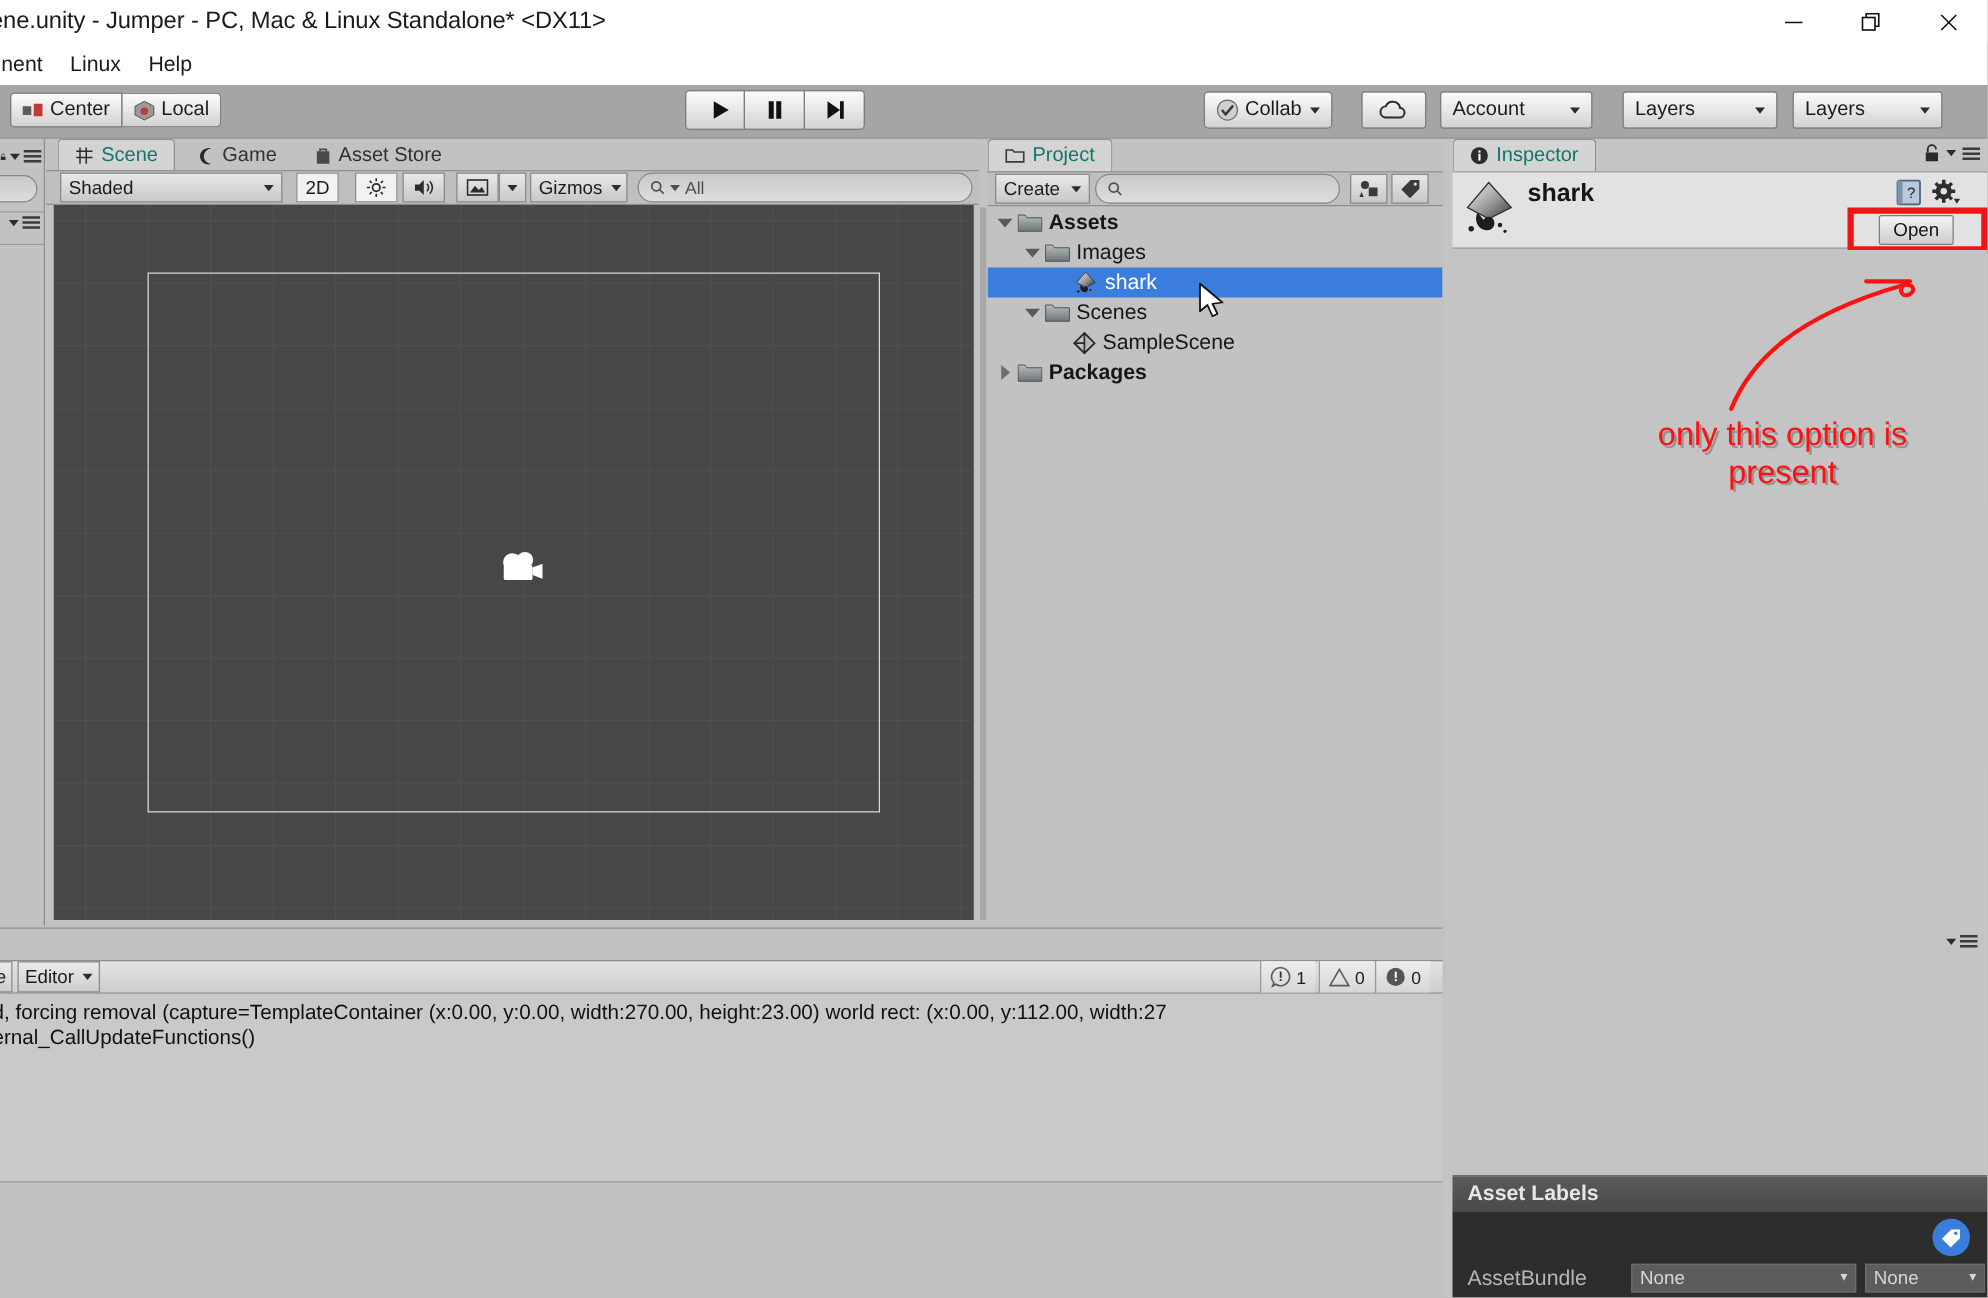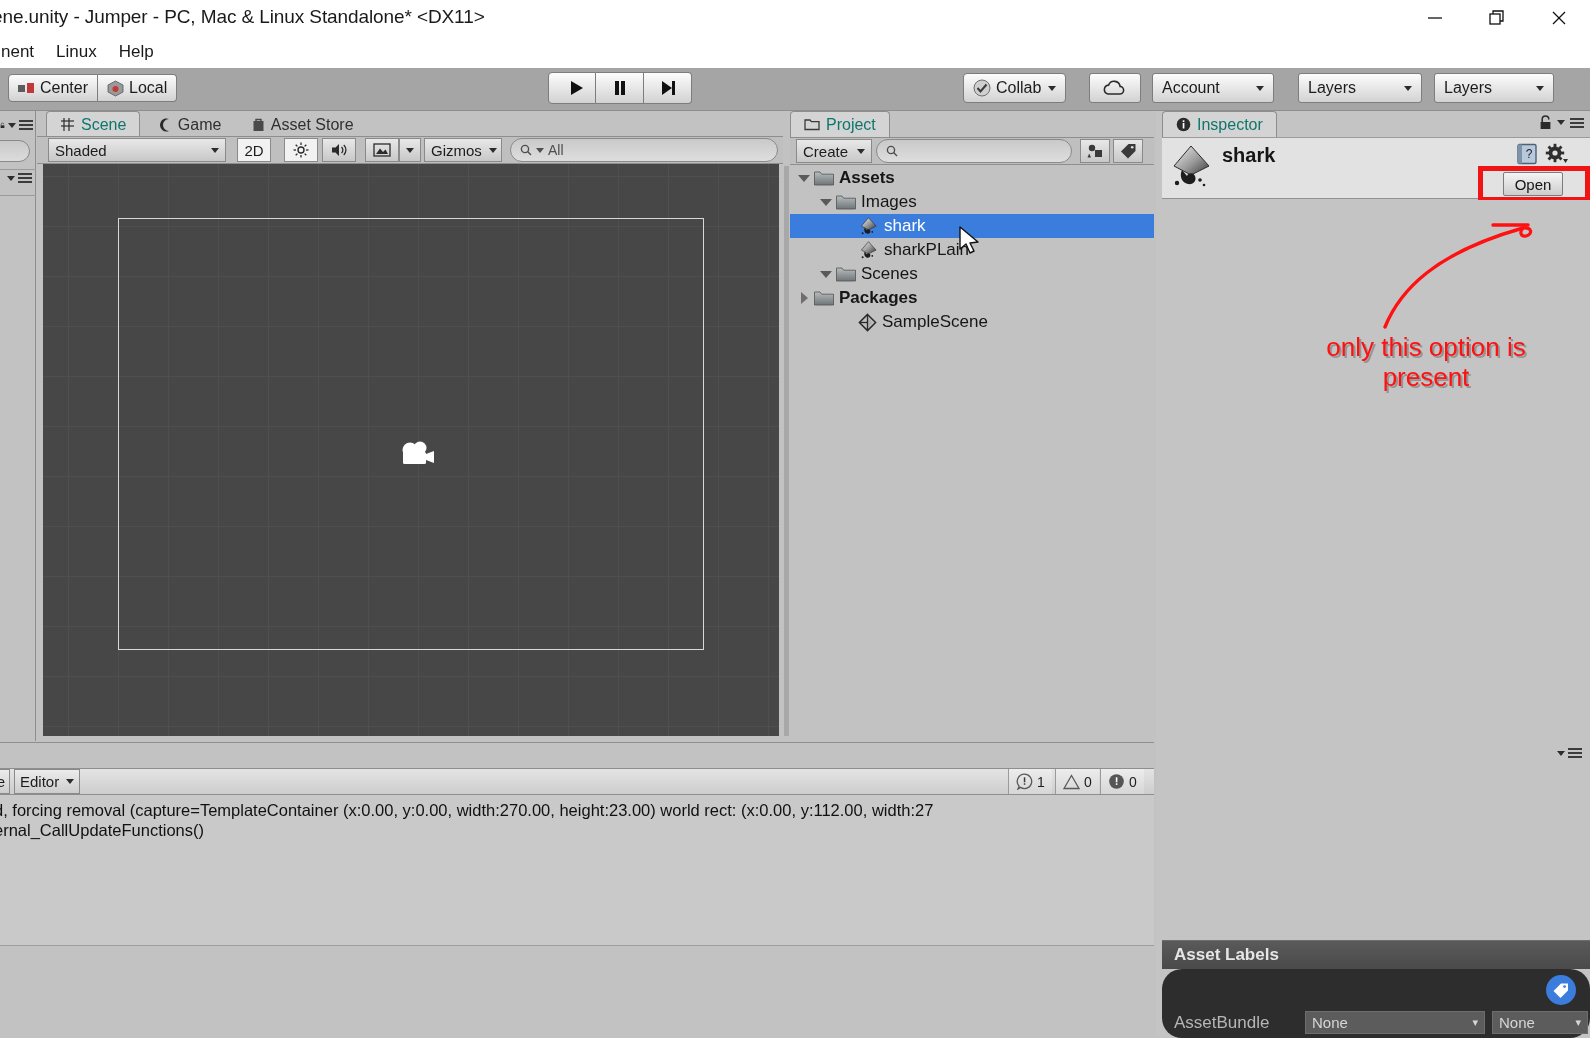--- a/index.html
+++ b/index.html
@@ -215,21 +215,20 @@
   .asset-labels-head {
     position: absolute; left: 1162px; top: 940px; width: 428px; height: 29px;
     background: linear-gradient(#5a5a5a,#4a4a4a);
     display: flex; align-items: center; padding-left: 12px;
     font-size: 17px; font-weight: bold; color: #e6e6e6;
     border-top: 1px solid #6d6d6d;
   }
   .asset-labels-body {
     position: absolute; left: 1162px; top: 969px; width: 428px; height: 69px;
     background: #2d2d2d;
-    border-radius: 20px;
   }
   .tag-icon-circle {
     position: absolute; right: 14px; top: 6px; width: 30px; height: 30px;
     background: #3b7ddd; border-radius: 50%; display: flex; align-items: center; justify-content: center;
   }
   .assetbundle-label { position: absolute; left: 12px; top: 44px; font-size: 17px; color: #b6b6b6; }
   .ab-dd {
     position: absolute; top: 42px; height: 23px;
     background: #5c5c5c; border: 1px solid #6d6d6d;
     display: flex; align-items: center; justify-content: space-between;
@@ -640,87 +639,67 @@
             </defs>
             <polygon points="25,4 43,24 25,33 8,24" fill="url(#ink2)" stroke="#2c2c2c" stroke-width="1.5"></polygon>
             <path d="M16 28 C13 34 16 41 22 42 C27 43 31 39 29 34 C27 30 22 31 21 34" fill="#1d1d1d"></path>
             <circle cx="11" cy="41" r="2.4" fill="#1d1d1d"></circle>
             <circle cx="34" cy="38" r="2" fill="#1d1d1d"></circle>
           </svg>
         </span>
         <span class="tree-label">shark</span>
       </div>
       <div class="tree-row">
-        <span style="display:inline-block;width:44px"></span>
-        <span style="display:inline-block;width:16px"></span>
-        <span style="display:inline-flex;align-items:center;margin:0 5px 0 2px">
-          <svg width="21" height="21" viewBox="0 0 50 50">
-            <defs>
-              <linearGradient id="ink2" x1="0" y1="0" x2="1" y2="1">
-                <stop offset="0%" stop-color="#f2f2f2"></stop>
-                <stop offset="55%" stop-color="#949494"></stop>
-                <stop offset="100%" stop-color="#333"></stop>
-              </linearGradient>
-            </defs>
-            <polygon points="25,4 43,24 25,33 8,24" fill="url(#ink2)" stroke="#2c2c2c" stroke-width="1.5"></polygon>
-            <path d="M16 28 C13 34 16 41 22 42 C27 43 31 39 29 34 C27 30 22 31 21 34" fill="#1d1d1d"></path>
-            <circle cx="11" cy="41" r="2.4" fill="#1d1d1d"></circle>
-            <circle cx="34" cy="38" r="2" fill="#1d1d1d"></circle>
-          </svg>
-        </span>
-        <span class="tree-label">sharkPLain</span>
-      </div>
-      <div class="tree-row">
         <span style="display:inline-block;width:22px"></span>
         <span class="tri ">
           <i></i>
         </span>
         <span style="display:inline-flex;align-items:center;margin:0 5px 0 2px">
           <svg width="20" height="16" viewBox="0 0 20 16">
             <defs>
               <linearGradient id="fg" x1="0" y1="0" x2="0" y2="1">
                 <stop offset="0%" stop-color="#b8bdbe"></stop>
                 <stop offset="100%" stop-color="#6f7678"></stop>
               </linearGradient>
             </defs>
             <path d="M0.5 15 V2 H6 L7.6 4.2 H19.5 V15 z" fill="url(#fg)" stroke="#4e5354" stroke-width="0.8"></path>
           </svg>
         </span>
         <span class="tree-label">Scenes</span>
       </div>
       <div class="tree-row">
+        <span style="display:inline-block;width:44px"></span>
+        <span style="display:inline-block;width:16px"></span>
+        <span style="display:inline-flex;align-items:center;margin:0 5px 0 2px">
+          <svg width="19" height="19" viewBox="0 0 20 20">
+            <polygon points="10,1.5 18.5,10 10,18.5 1.5,10" fill="none" stroke="#2b2b2b" stroke-width="1.6"></polygon>
+            <polygon points="10,4.5 15.5,10 10,15.5" fill="#2b2b2b" opacity="0.1"></polygon>
+            <line x1="10" y1="1.5" x2="10" y2="18.5" stroke="#2b2b2b" stroke-width="1.4"></line>
+            <line x1="1.5" y1="10" x2="10" y2="10" stroke="#2b2b2b" stroke-width="1.4"></line>
+          </svg>
+        </span>
+        <span class="tree-label">SampleScene</span>
+      </div>
+      <div class="tree-row">
         <span style="display:inline-block;width:0px"></span>
         <span class="tri closed">
           <i></i>
         </span>
         <span style="display:inline-flex;align-items:center;margin:0 5px 0 2px">
           <svg width="20" height="16" viewBox="0 0 20 16">
             <defs>
               <linearGradient id="fg" x1="0" y1="0" x2="0" y2="1">
                 <stop offset="0%" stop-color="#b8bdbe"></stop>
                 <stop offset="100%" stop-color="#6f7678"></stop>
               </linearGradient>
             </defs>
             <path d="M0.5 15 V2 H6 L7.6 4.2 H19.5 V15 z" fill="url(#fg)" stroke="#4e5354" stroke-width="0.8"></path>
           </svg>
         </span>
         <span class="tree-label bold">Packages</span>
-      </div>
-      <div class="tree-row">
-        <span style="display:inline-block;width:44px"></span>
-        <span style="display:inline-block;width:16px"></span>
-        <span style="display:inline-flex;align-items:center;margin:0 5px 0 2px">
-          <svg width="19" height="19" viewBox="0 0 20 20">
-            <polygon points="10,1.5 18.5,10 10,18.5 1.5,10" fill="none" stroke="#2b2b2b" stroke-width="1.6"></polygon>
-            <polygon points="10,4.5 15.5,10 10,15.5" fill="#2b2b2b" opacity="0.1"></polygon>
-            <line x1="10" y1="1.5" x2="10" y2="18.5" stroke="#2b2b2b" stroke-width="1.4"></line>
-            <line x1="1.5" y1="10" x2="10" y2="10" stroke="#2b2b2b" stroke-width="1.4"></line>
-          </svg>
-        </span>
-        <span class="tree-label">SampleScene</span>
       </div>
       <div style="position: absolute; left: 168px; top: 60px;"><svg width="24" height="32" viewBox="0 0 24 32">
       <polygon points="2,1 2,23 8,18 12,27 16,25 12,17 20,16" fill="#ffffff" stroke="#111" stroke-width="1.4" stroke-linejoin="round"></polygon>
     </svg></div>
     </div>
 
   <div class="panel insp"></div>
   <div class="tabstrip insp-tabs">
     <span class="tab active">
       <svg width="15" height="15" viewBox="0 0 15 15">

